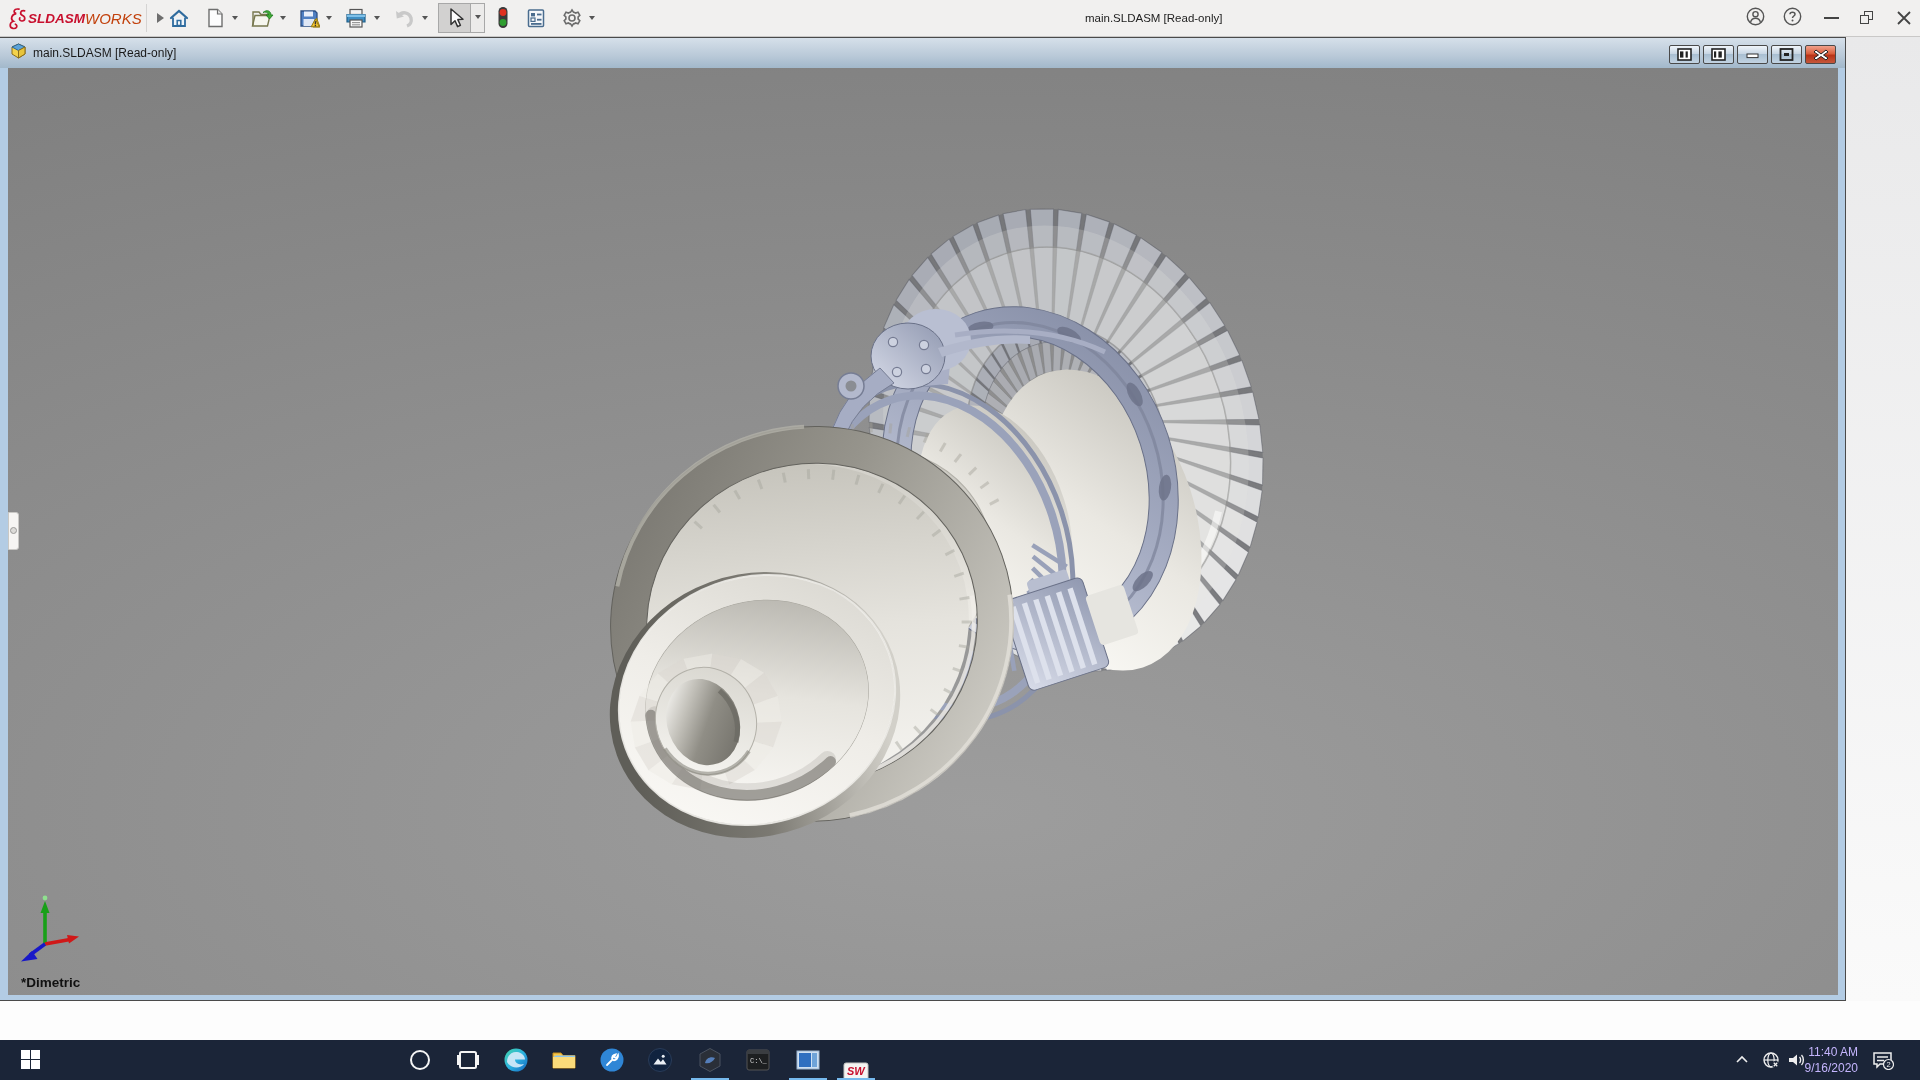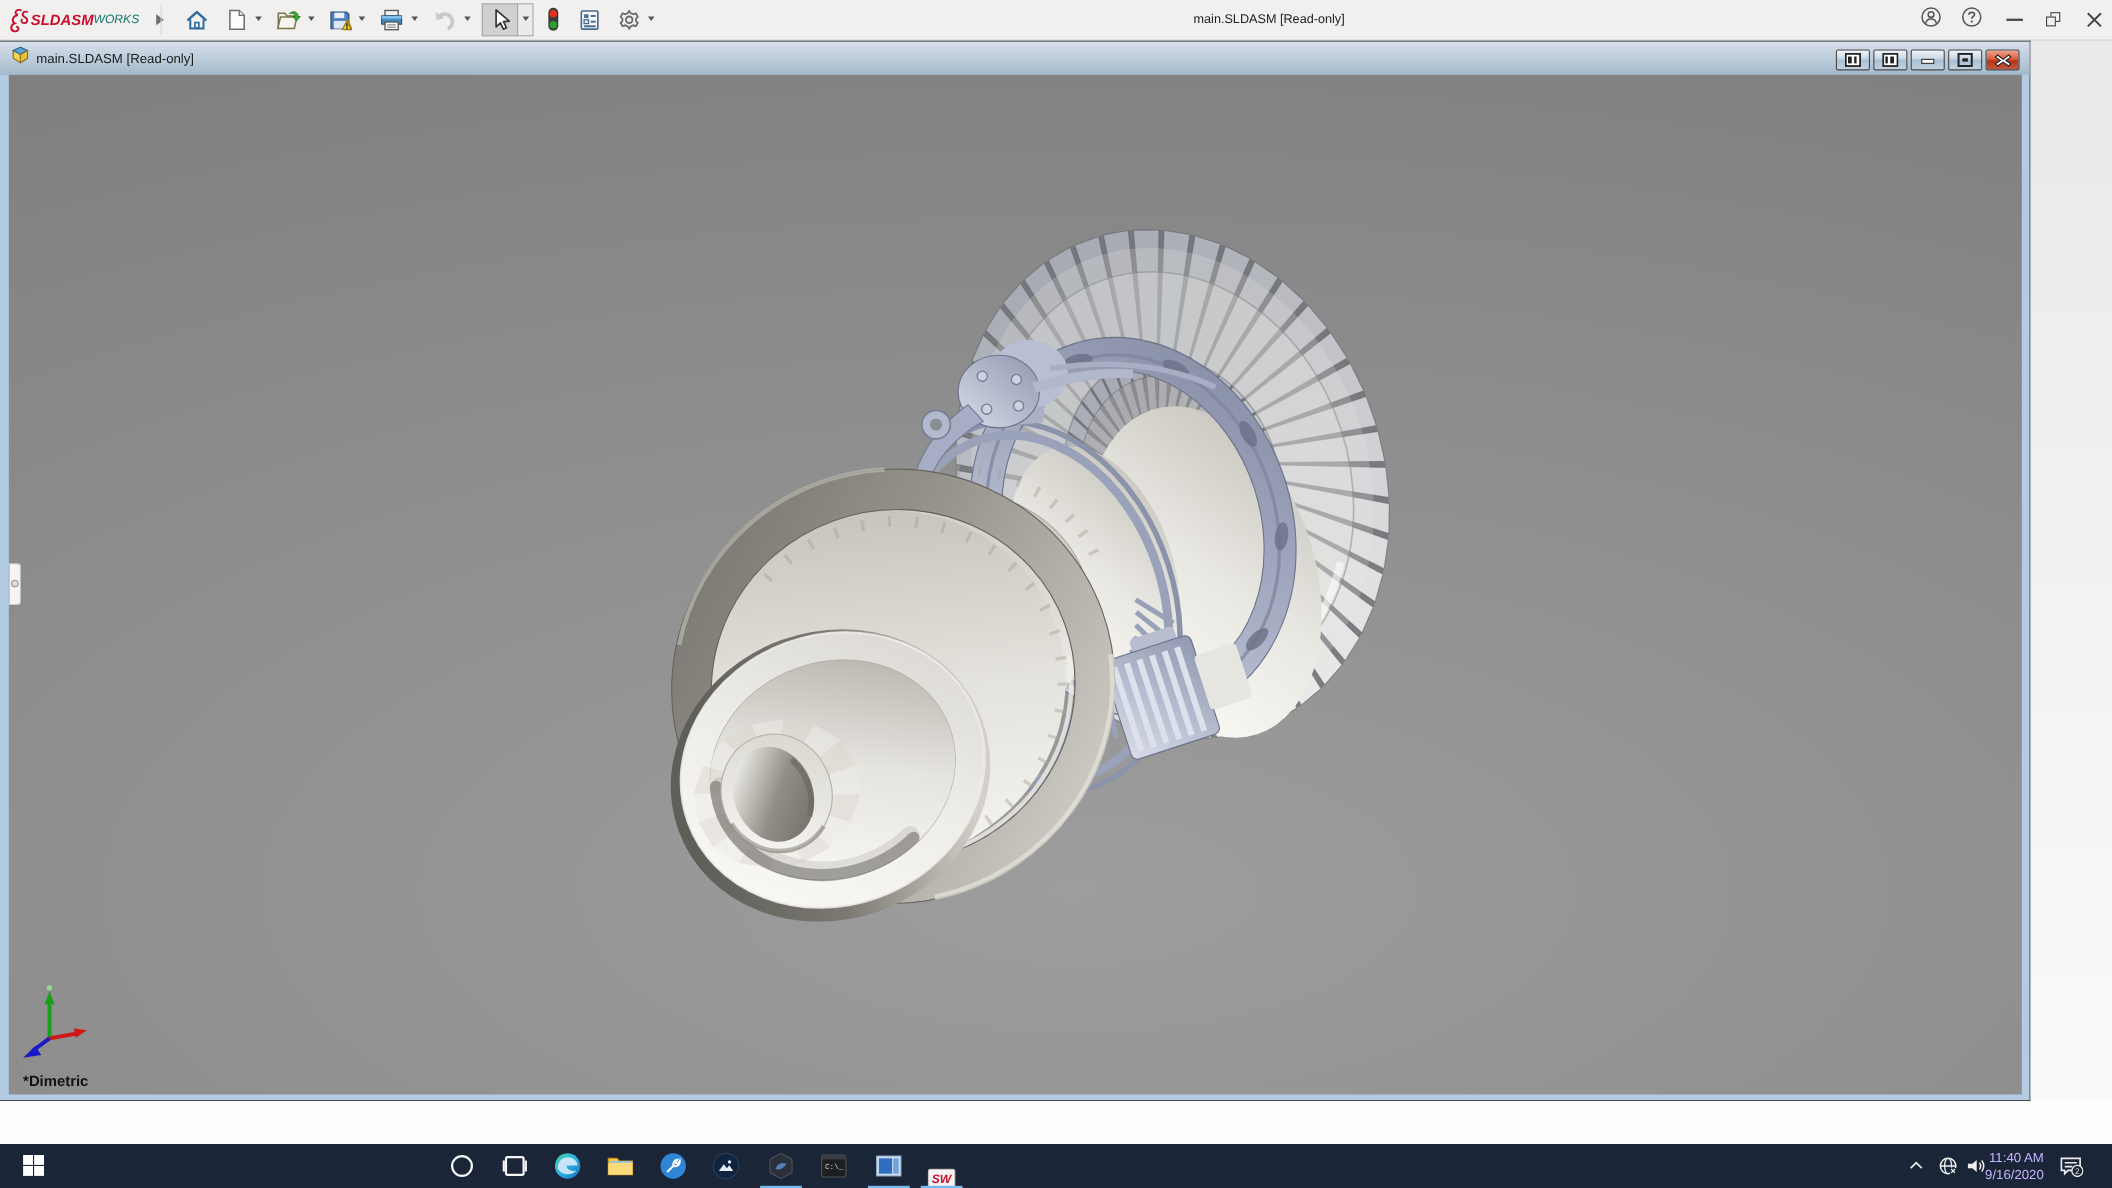--- a/index.html
+++ b/index.html
@@ -7,21 +7,21 @@
 
 <div style="position:absolute;left:0;top:0;width:1920px;height:37px;background:#f1f0ef;border-bottom:1px solid #c9c8c7">
 <div style="position:absolute;left:5px;top:0;height:36px;display:flex;align-items:center">
 <svg width="22" height="24" viewBox="0 0 22 24" style="">
         <g fill="none" stroke="#c8102e" stroke-width="1.7" stroke-linecap="round">
           <path d="M14 3.2 C8.8 2.2 7.6 6.4 11.2 7.6 C6.4 8.4 5.2 13.6 8.4 15.2 C4.4 16.4 4 21.6 8 22.4 C11.6 23 13.2 19.6 10.4 18.2"></path>
           <path d="M19.6 4.8 C15.2 3.8 14.4 8 17.6 9.6 C20.8 11.2 20.4 15.2 16.8 15 C14.8 14.9 14 13.2 14.8 11.8"></path>
         </g>
       </svg>
 <span style="font-style:italic;font-weight:bold;color:#c8102e;font-size:13.5px;margin-left:1px">SLDASM</span>
-      <span style="font-style:italic;color:#0f766e;font-size:11px">WORKS</span>
+      <span style="font-style:italic;color:#c2410c;font-size:15px">WORKS</span>
 <span style="margin-left:15px;display:inline-block;width:0;height:0;border-top:5px solid transparent;border-bottom:5px solid transparent;border-left:7px solid #6e6e6e"></span>
 </div>
 <div style="position:absolute;left:146px;top:4px;width:1px;height:28px;background:#d5d4d3"></div>
 
 <div style="position:absolute;left:168px;top:0;height:36px;display:flex;align-items:center">
  <div style="display:flex;align-items:center;margin-left:0px">
         <svg width="22" height="22" viewBox="0 0 22 22" style="">
           <path d="M3 11 L11 4 L19 11" fill="none" stroke="#2e6b9e" stroke-width="2.2" stroke-linecap="round"></path>
           <path d="M5 10.5 V19 H17 V10.5" fill="#eef4f9" stroke="#2e6b9e" stroke-width="1.8"></path>
           <rect x="9.2" y="13.5" width="3.6" height="5" fill="none" stroke="#2e6b9e" stroke-width="1.5"></rect>

